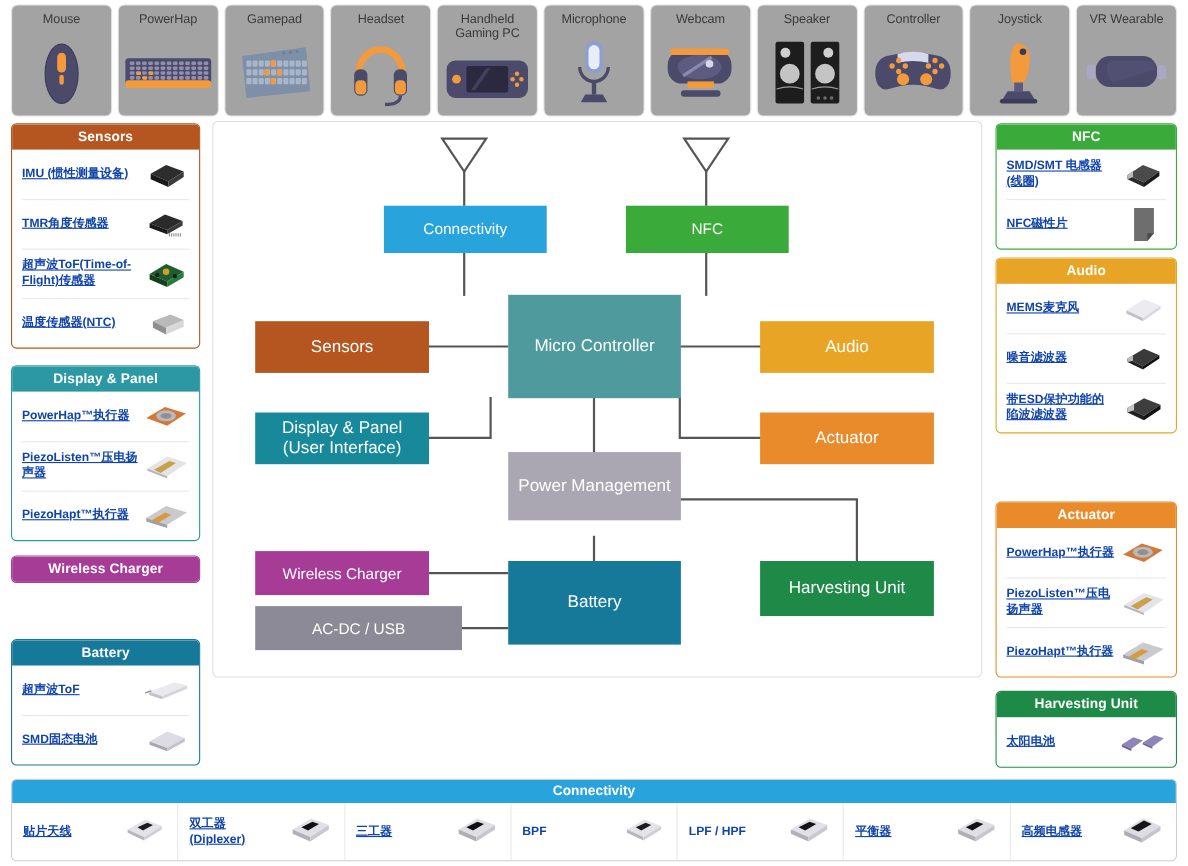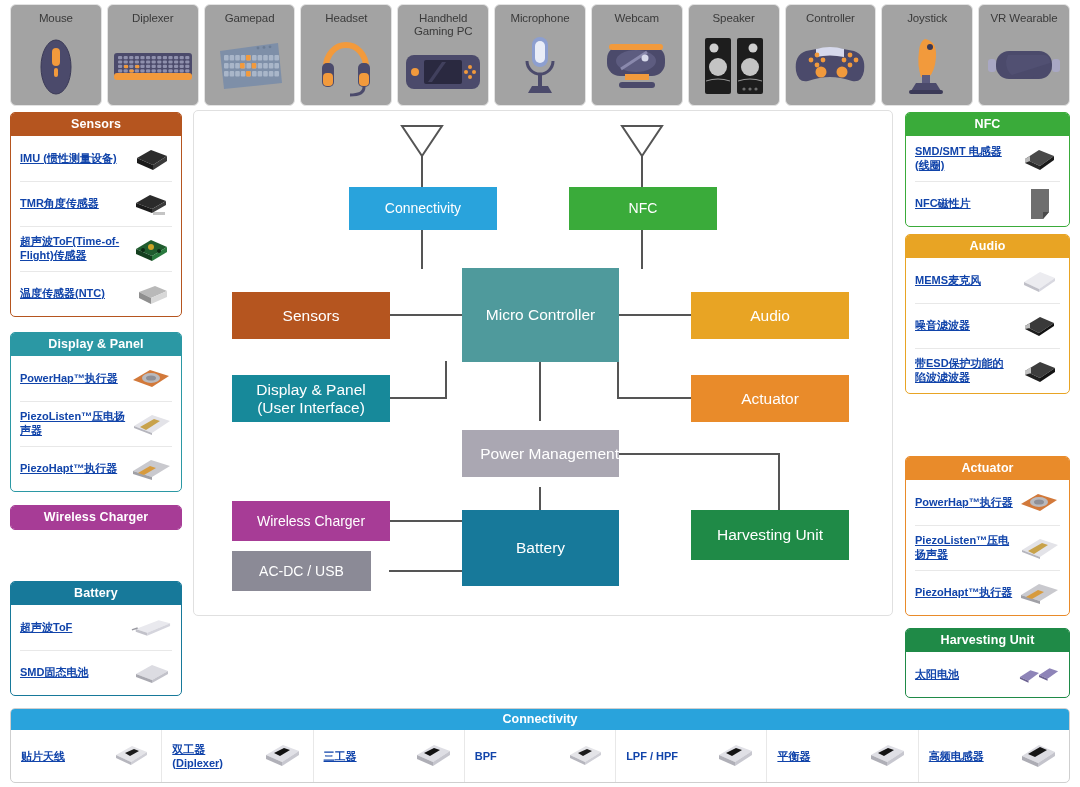--- a/index.html
+++ b/index.html
@@ -92,21 +92,21 @@
       <div class="device-art">
         <svg width="44" height="62" viewBox="0 0 44 62">
           <ellipse cx="22" cy="33" rx="15" ry="27" fill="#4b4a6b"></ellipse>
           <ellipse cx="22" cy="33" rx="15" ry="27" fill="none" stroke="#3b3a57"></ellipse>
           <rect x="18" y="14" width="8" height="18" rx="4" fill="#f29a3c"></rect>
           <rect x="20" y="34" width="4" height="9" rx="2" fill="#f29a3c"></rect>
         </svg>
       </div>
     </div>
     <div class="device-card">
-      <div class="device-label">Diplexer</div>
+      <div class="device-label">PowerHap</div>
       <div class="device-art">
         <svg width="82" height="40" viewBox="0 0 82 40">
           <rect x="2" y="8" width="78" height="24" rx="3" fill="#4b4a6b"></rect>
           <rect x="2" y="28" width="78" height="7" rx="3" fill="#f29a3c"></rect>
           <g fill="#8f90ad">
             <rect x="6" y="11" width="4.2" height="3.2" rx="1"></rect>
             <rect x="11.6" y="11" width="4.2" height="3.2" rx="1"></rect>
             <rect x="17.2" y="11" width="4.2" height="3.2" rx="1"></rect>
             <rect x="22.799999999999997" y="11" width="4.2" height="3.2" rx="1"></rect>
             <rect x="28.4" y="11" width="4.2" height="3.2" rx="1"></rect>
@@ -389,27 +389,27 @@
     </div>
     <div class="blk" style="left: 497px; top: 181px; width: 158px; height: 47px; background: rgb(232, 164, 36);">
       <span>Audio</span>
     </div>
     <div class="blk" style="left: 38px; top: 264px; width: 158px; height: 47px; background: rgb(23, 137, 154);">
       <span>Display &amp; Panel<br>(User Interface)</span>
     </div>
     <div class="blk" style="left: 497px; top: 264px; width: 158px; height: 47px; background: rgb(233, 139, 42);">
       <span>Actuator</span>
     </div>
-    <div class="blk" style="left: 268px; top: 319px; width: 157px; height: 47px; background: rgb(170, 167, 178); justify-content: flex-end;">
+    <div class="blk" style="left: 268px; top: 300px; width: 157px; height: 62px; background: rgb(170, 167, 178);">
       <span>Power Management</span>
     </div>
     <div class="blk small" style="left: 38px; top: 390px; width: 158px; height: 40px; background: rgb(167, 60, 150);">
       <span>Wireless Charger</span>
     </div>
-    <div class="blk small" style="left: 38px; top: 440px; width: 139px; height: 40px; background: rgb(139, 138, 150); text-align: right;">
+    <div class="blk small" style="left: 38px; top: 440px; width: 188px; height: 40px; background: rgb(139, 138, 150); text-align: right;">
       <span>AC-DC / USB</span>
     </div>
     <div class="blk" style="left: 268px; top: 399px; width: 157px; height: 76px; background: rgb(23, 121, 154);">
       <span>Battery</span>
     </div>
     <div class="blk" style="left: 497px; top: 399px; width: 158px; height: 50px; background: rgb(31, 138, 71);">
       <span>Harvesting Unit</span>
     </div>
   </div>
 

